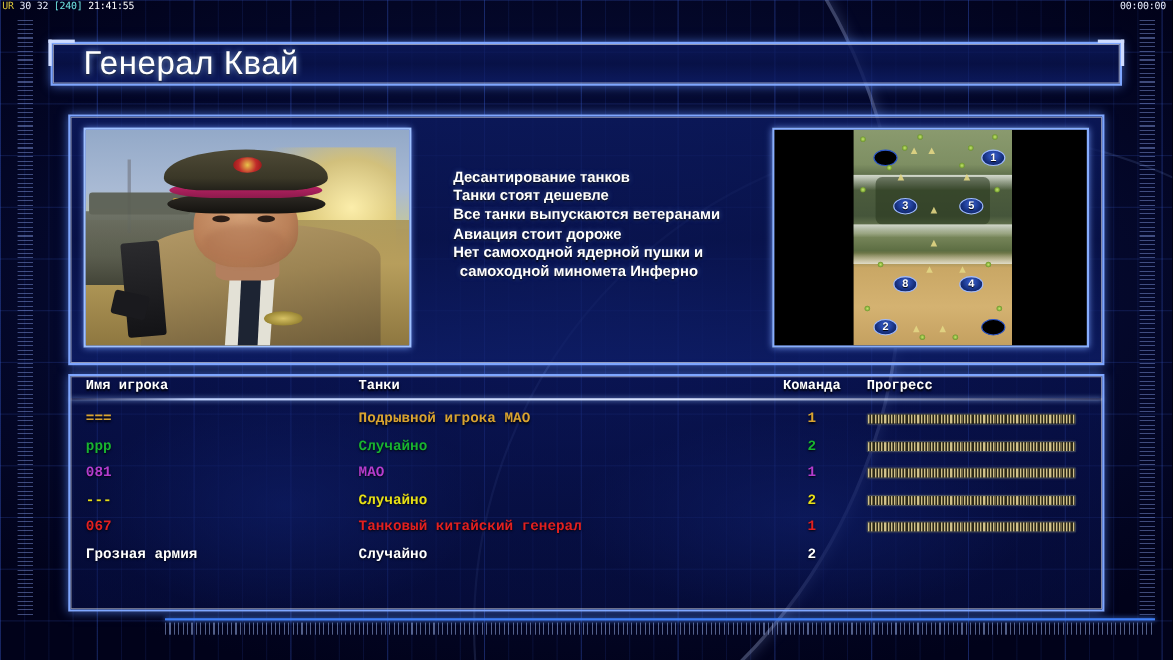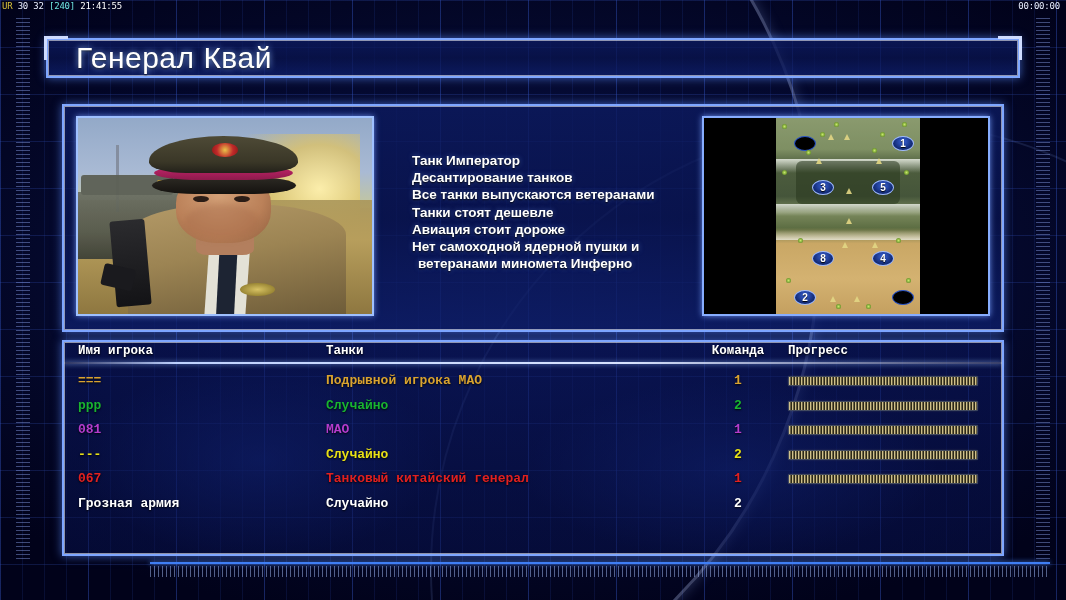--- a/index.html
+++ b/index.html
@@ -344,27 +344,26 @@
       <div class="pt-gold"></div>
       <div class="pt-brim"></div>
       <div class="pt-band"></div>
       <div class="pt-crown"></div>
       <div class="pt-star"></div>
       <div class="pt-gun"></div>
       <div class="pt-badge"></div>
     </div>
 
     <div id="desc">
-      <div class="line">Танк Император</div>
       <div class="line">Десантирование танков</div>
+      <div class="line">Танки стоят дешевле</div>
       <div class="line">Все танки выпускаются ветеранами</div>
-      <div class="line">Танки стоят дешевле</div>
       <div class="line">Авиация стоит дороже</div>
       <div class="line">Нет самоходной ядерной пушки и</div>
-      <div class="line indent">ветеранами миномета Инферно</div>
+      <div class="line indent">самоходной миномета Инферно</div>
     </div>
 
     <div id="minimap">
       <div id="map-image">
         <div class="mp-band mp-snow1"></div>
         <div class="mp-dark"></div>
         <div class="mp-band mp-snow2"></div>
         <div class="mp-band mp-snow3"></div>
       <div class="mp-start" style="left: 116px; top: 18px;">1</div>
           <div class="mp-start empty" style="left: 18px; top: 18px;"></div>

